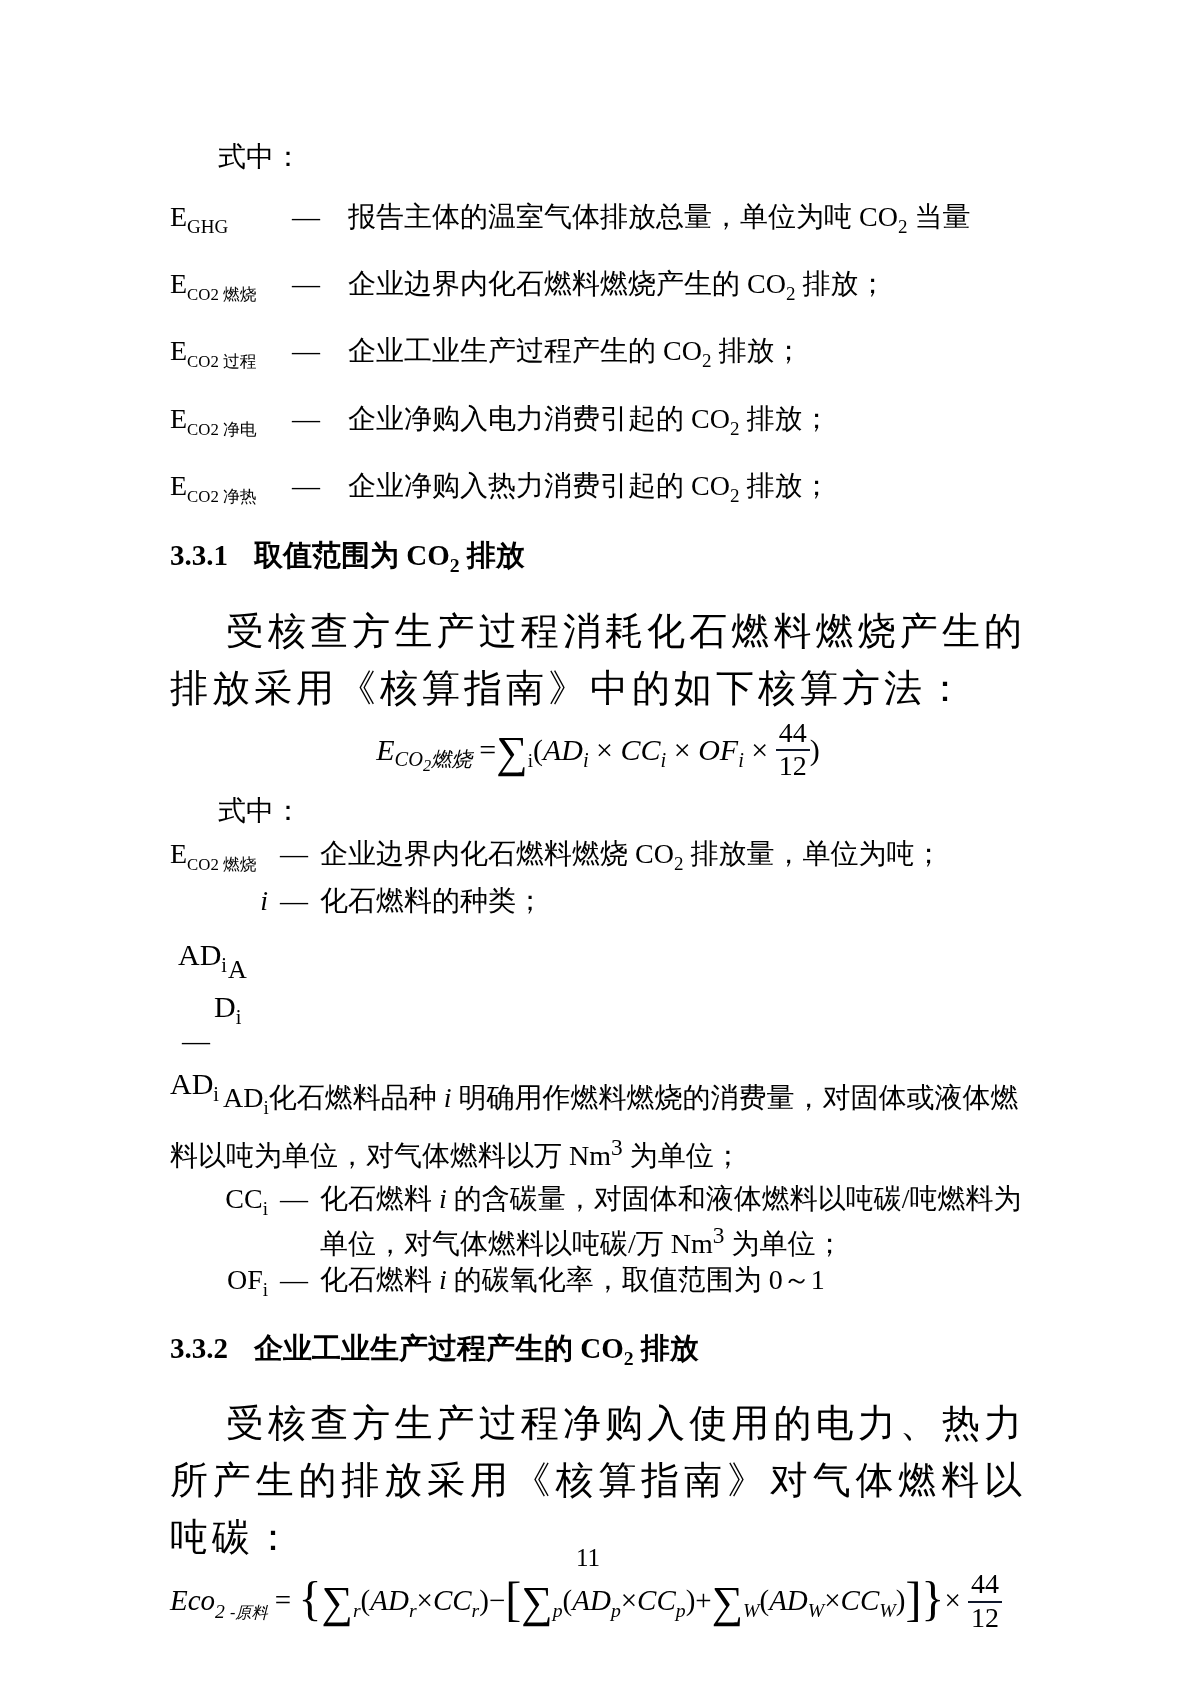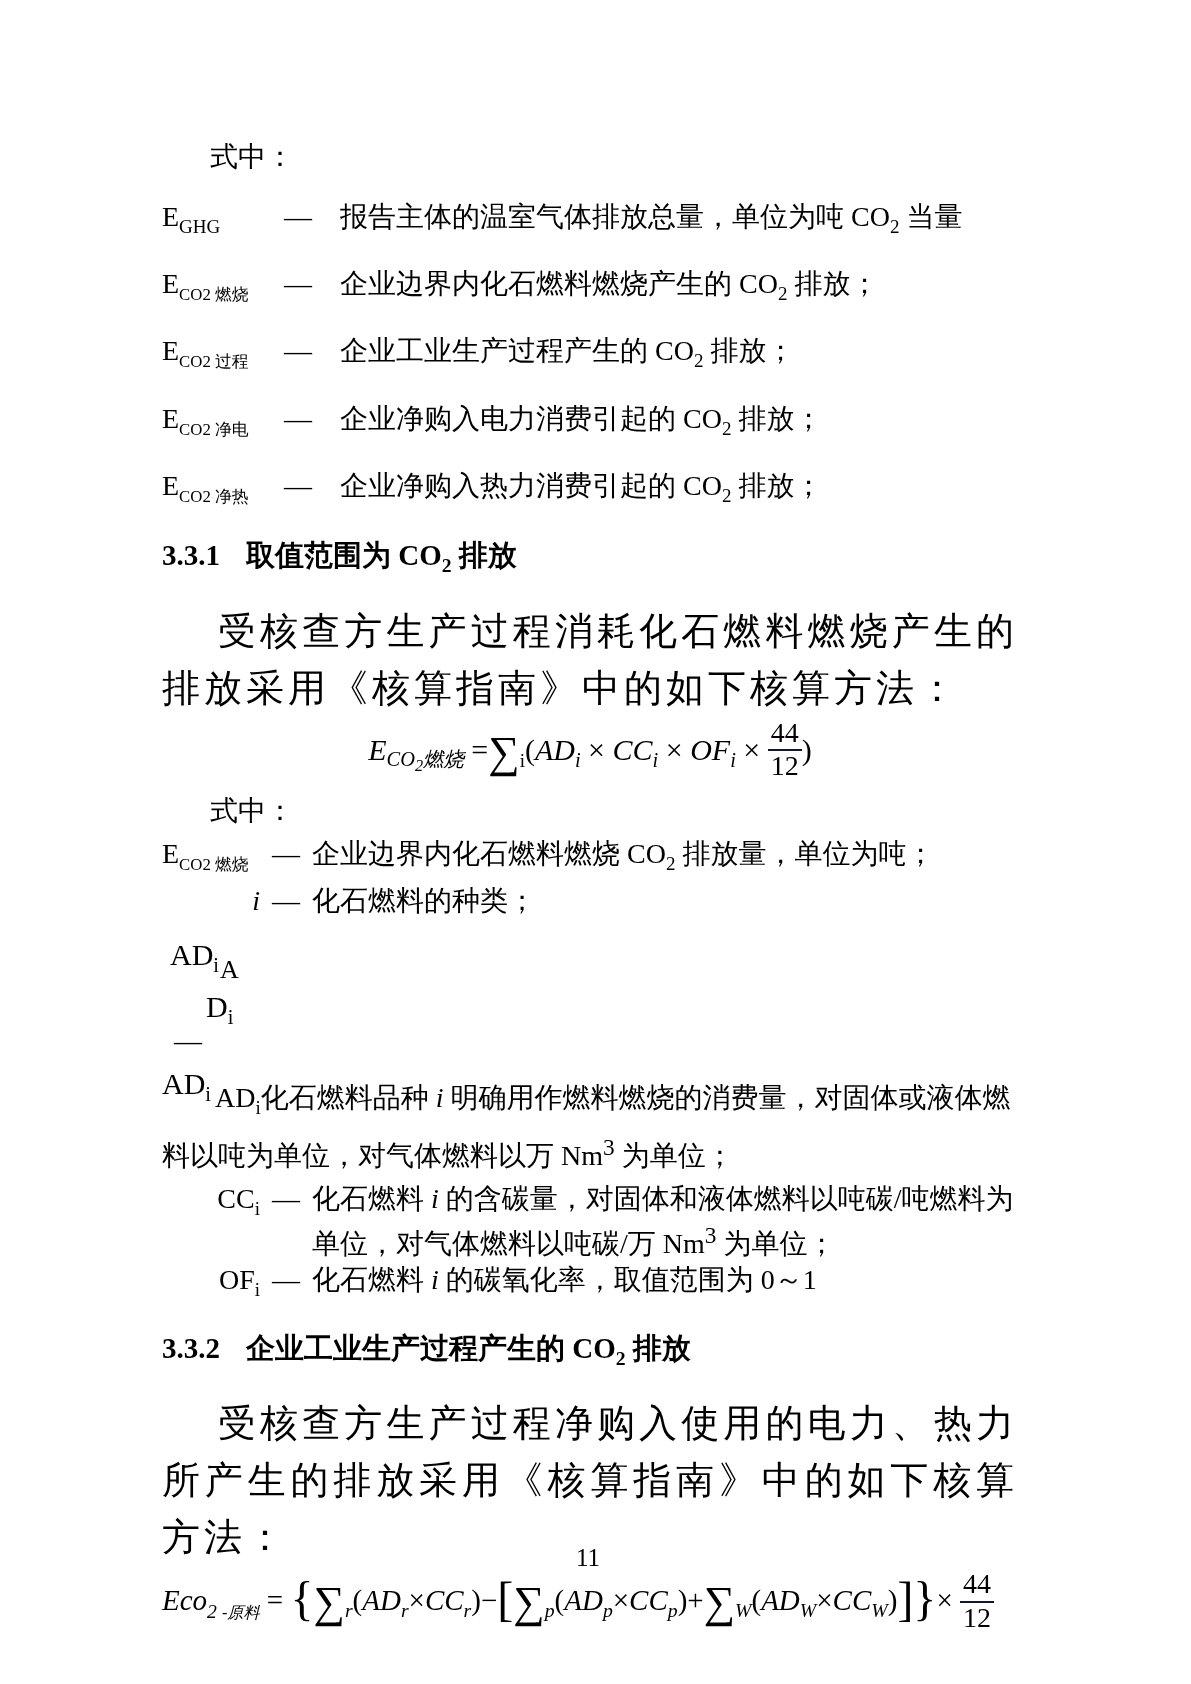--- a/index.html
+++ b/index.html
@@ -2,21 +2,21 @@
 <html><head>
 <meta charset="utf-8">
 <style>
   html,body { margin:0; padding:0; background:#888; }
   .page {
     position:relative; width:1191px; height:1684px; margin:0 auto;
     background:#ffffff; color:#000000;
     font-family:"Liberation Serif","DejaVu Serif",serif;
     overflow:hidden;
   }
-  .content { position:absolute; left:162px; top:142px; width:856px; }
+  .content { position:absolute; left:170px; top:142px; width:856px; }
 
   .shizhong { font-size:28px; line-height:30px; text-indent:48px; margin:0 0 30px 0; }
 
   
   .def1-row { display:flex; font-size:28px; line-height:30px; margin-bottom:27px; }
   .def1-row .term { width:122px; white-space:nowrap; }
   .def1-row .dash { width:56px; }
   .def1-row .desc { flex:1; white-space:nowrap; }
   sub { font-size:0.68em; }
   .cjk-sub { font-size:0.6em; }
@@ -158,21 +158,21 @@
         <div class="dash">—</div>
         <div class="desc"><span>化石燃料 </span><span style="font-style:italic;">i</span><span> 的碳氧化率，取值范围为 0～1</span></div>
       </div>
 
     </div>
 
     <div class="heading" style="margin-top:24px;">
       <span class="num">3.3.2</span><span>企业工业生产过程产生的 CO</span><sub>2</sub><span> 排放</span>
     </div>
 
-    <p class="para">受核查方生产过程净购入使用的电力、热力所产生的排放采用《核算指南》中的如下核算方法：</p>
+    <p class="para">受核查方生产过程净购入使用的电力、热力所产生的排放采用《核算指南》对气体燃料以吨碳：</p>
 
     <div class="formula f2">
       <span class="it">Eco</span><sub><span>2</span> <span class="subtxt">-原料</span></sub>
       <span class="up">=</span>
       <span class="big">{</span><span class="sum">∑</span><sub class="it">r</sub><span class="up">(</span><span class="it">AD</span><sub class="it">r</sub><span class="up">×</span><span class="it">CC</span><sub class="it">r</sub><span class="up">)</span><span class="up">−</span><span class="big">[</span><span class="sum">∑</span><sub class="it">p</sub><span class="up">(</span><span class="it">AD</span><sub class="it">p</sub><span class="up">×</span><span class="it">CC</span><sub class="it">p</sub><span class="up">)</span><span class="up">+</span><span class="sum">∑</span><sub class="it">W</sub><span class="up">(</span><span class="it">AD</span><sub class="it">W</sub><span class="up">×</span><span class="it">CC</span><sub class="it">W</sub><span class="up">)</span><span class="big">]</span><span class="big">}</span><span class="up">×</span>
       <span class="frac"><span class="num">44</span><span class="den">12</span></span>
     </div>
 
   </div>
 

